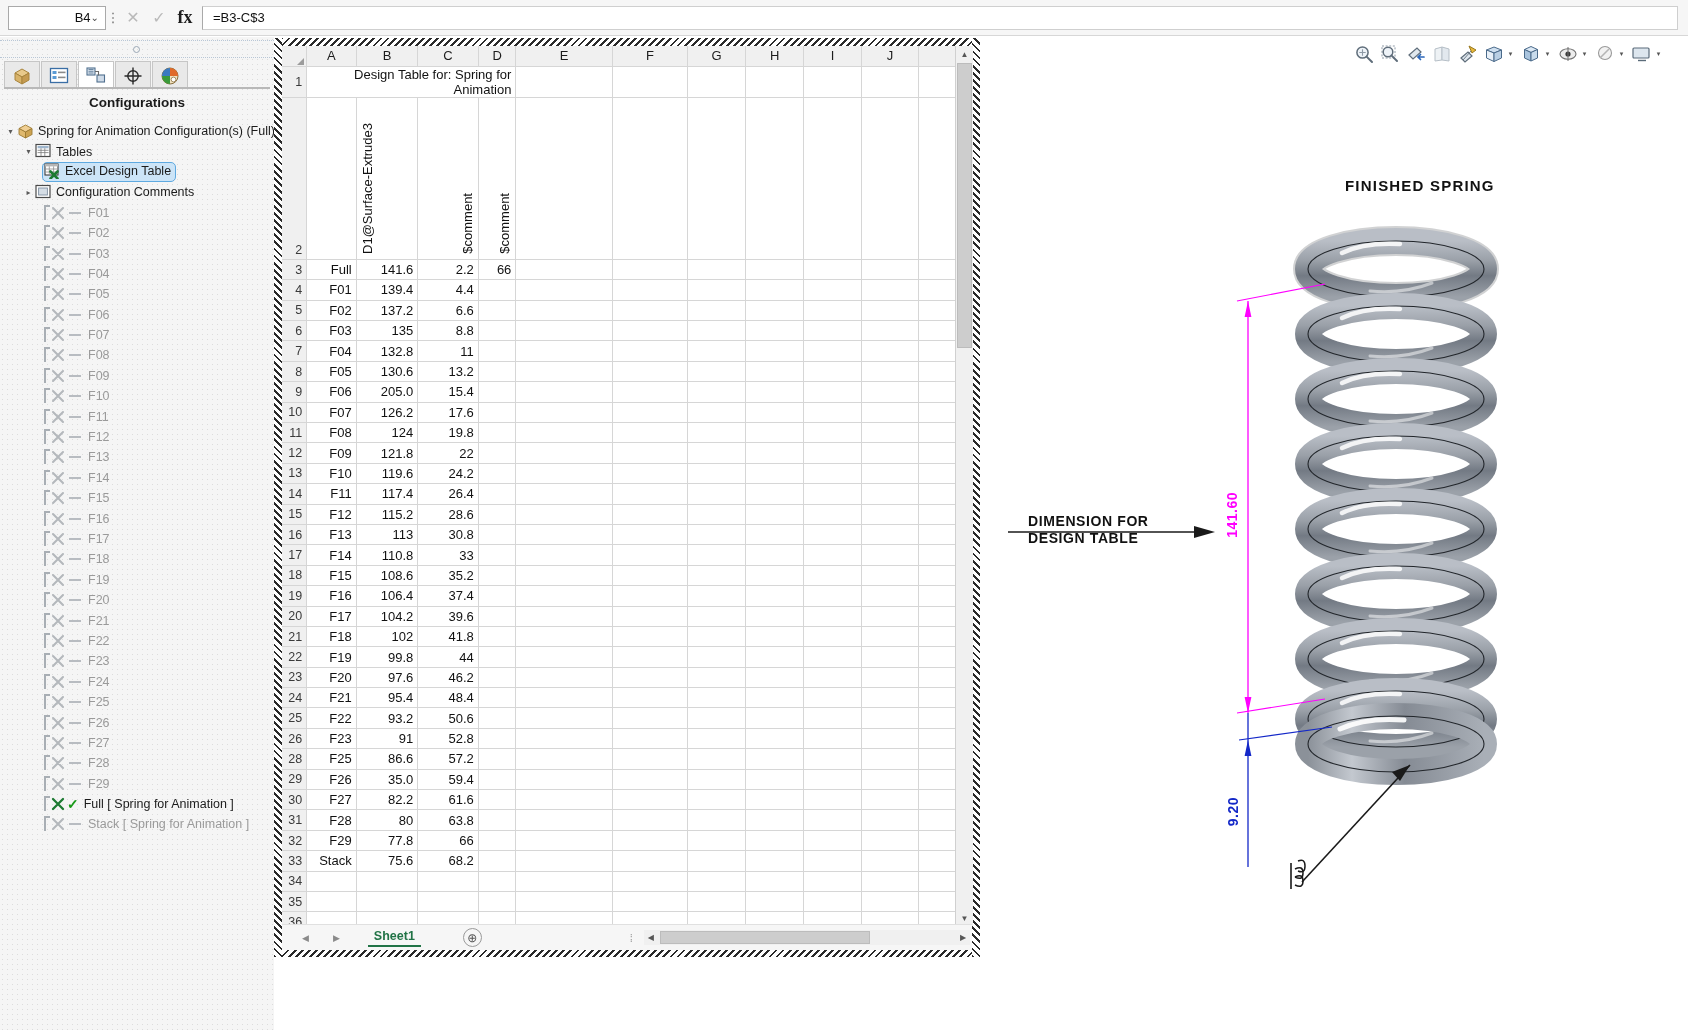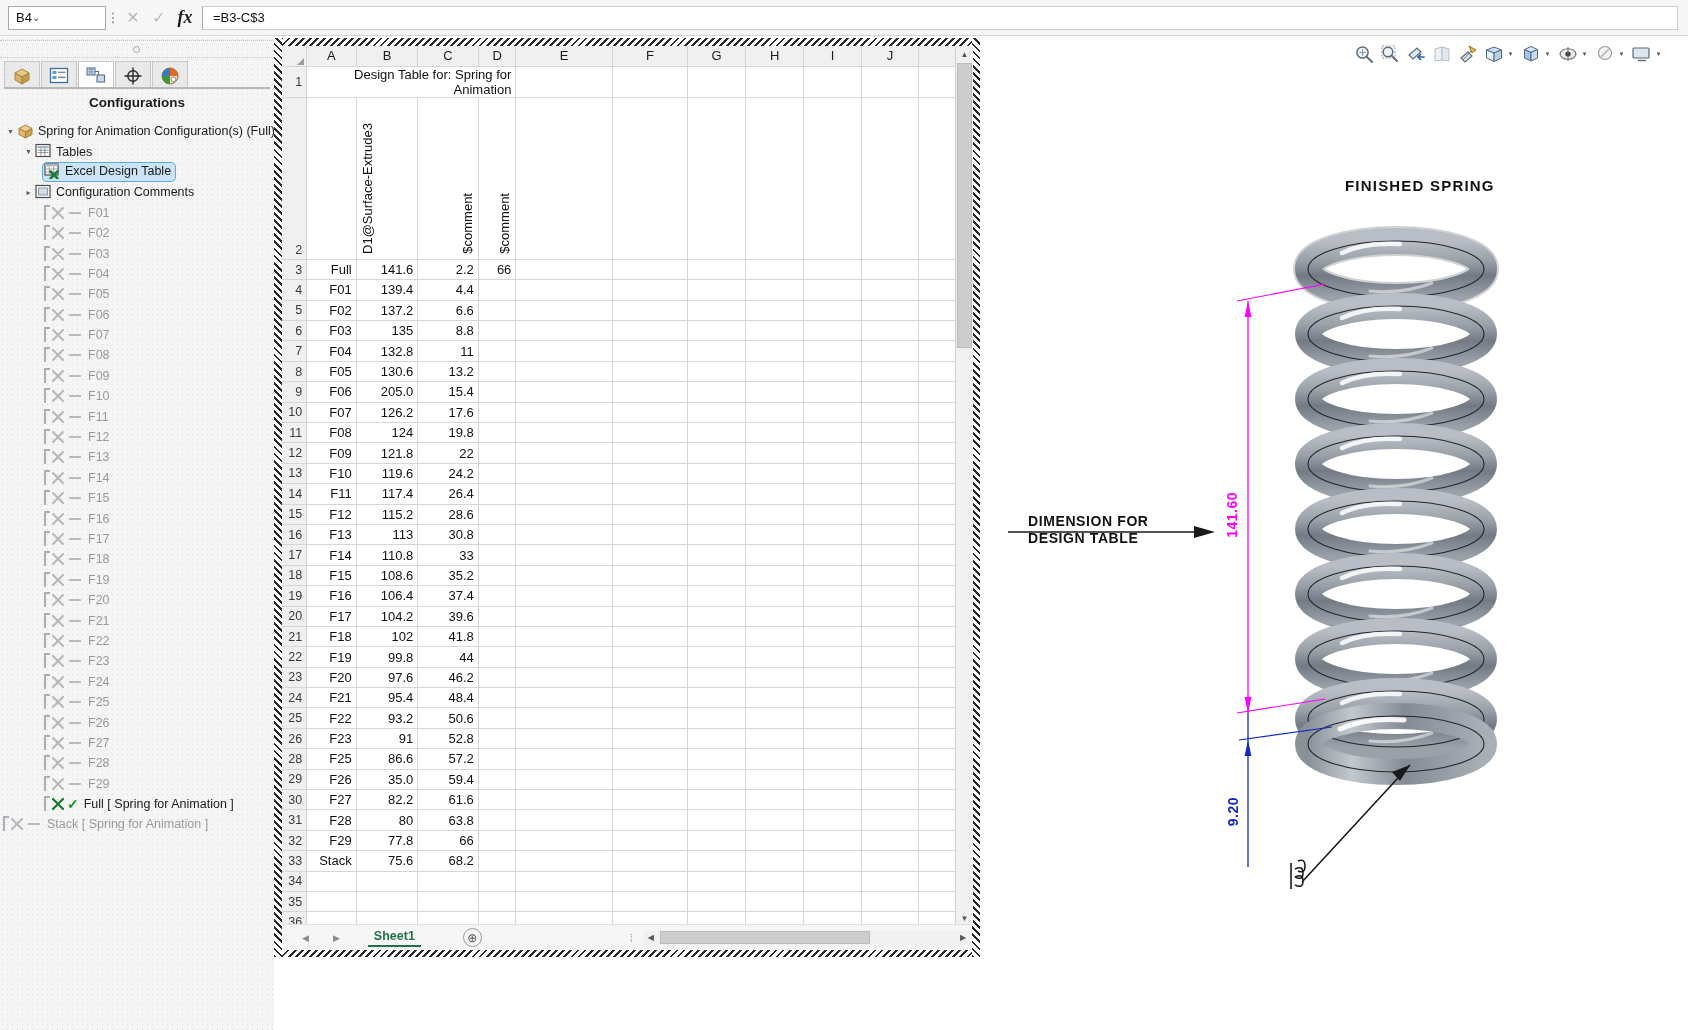--- a/index.html
+++ b/index.html
@@ -17,34 +17,34 @@
   #formula-bar{
     position:absolute;left:0;top:0;width:1688px;height:36px;
     background:#f6f6f6;
     border-bottom:1px solid #d7d7d7;
     display:flex;align-items:center;
     box-sizing:border-box;
   }
   .namebox{
     margin-left:8px;width:98px;height:24px;
     background:#ffffff;border:1px solid #a9a9a9;
-    display:flex;align-items:center;justify-content:flex-start;
+    display:flex;align-items:center;justify-content:flex-end;
     box-sizing:border-box;font-size:13px;padding:0 2px 0 7px;
   }
   .namebox .nb-val{color:#101010;}
   .namebox .nb-caret{color:#4a4a4a;font-size:10px;padding-right:4px;}
   .dots-grip{
     width:14px;height:24px;display:flex;align-items:center;justify-content:center;
     color:#6e6e6e;font-size:13px;letter-spacing:0;
   }
   .fbtn{
     width:26px;height:24px;display:flex;align-items:center;justify-content:center;
     font-size:16px;color:#b9b9b9;
   }
-  .fbtn.fx{color:#1c1c1c;font-style:italic;font-family:"Liberation Serif",serif;font-size:18px;font-weight:bold;}
+  .fbtn.fx{color:#1c1c1c;font-family:"Liberation Serif",serif;font-size:18px;font-weight:bold;}
   .fml-input{
     margin-left:4px;height:24px;flex:1;margin-right:10px;
     background:#ffffff;border:1px solid #cfcfcf;border-left:1px solid #a9a9a9;
     display:flex;align-items:center;padding-left:10px;
     box-sizing:border-box;font-size:13px;color:#101010;
   }
 
   
   #left-panel{
     position:absolute;left:0;top:37px;width:274px;height:993px;
@@ -590,21 +590,21 @@
       <span class="cfg-bracket"></span>
       <span class="cfg-x">
         <svg width="14" height="14" viewBox="0 0 14 14">
           <path d="M2 2 L12 12 M12 2 L2 12" stroke="#1d7a32" stroke-width="2.3" stroke-linecap="round"></path>
         </svg>
       </span>
       <span class="chk">✓</span>
       <span class="tlabel">Full [ Spring for Animation ]</span>
     </div>
 
-    <div class="trow" style="">
+    <div class="trow" style="padding-left:41px">
       <span class="cfg-bracket"></span>
       <span class="cfg-x">
         <svg width="14" height="14" viewBox="0 0 14 14">
           <path d="M2 2 L12 12 M12 2 L2 12" stroke="#b4b8bc" stroke-width="2.1" stroke-linecap="round"></path>
         </svg>
       </span>
       <span class="cfg-dash"></span>
       <span class="tlabel dim">Stack [ Spring for Animation ]</span>
     </div>
 

